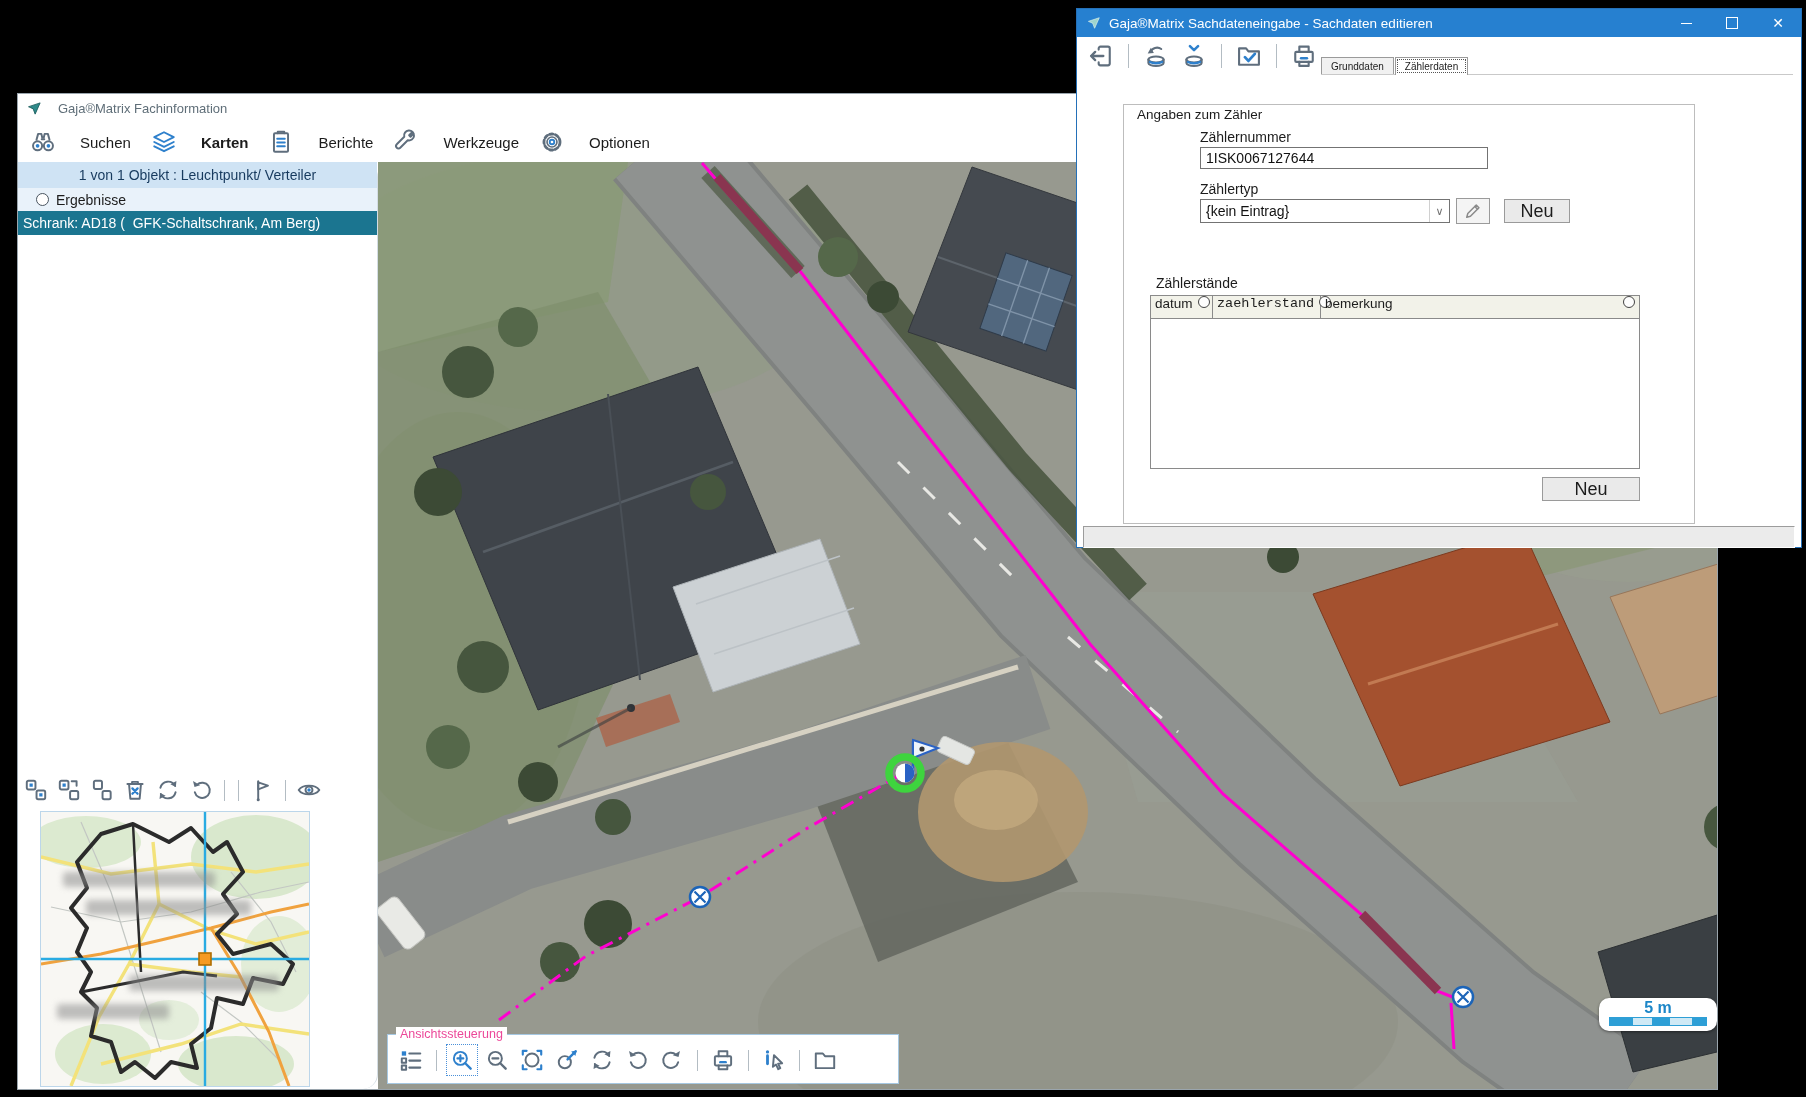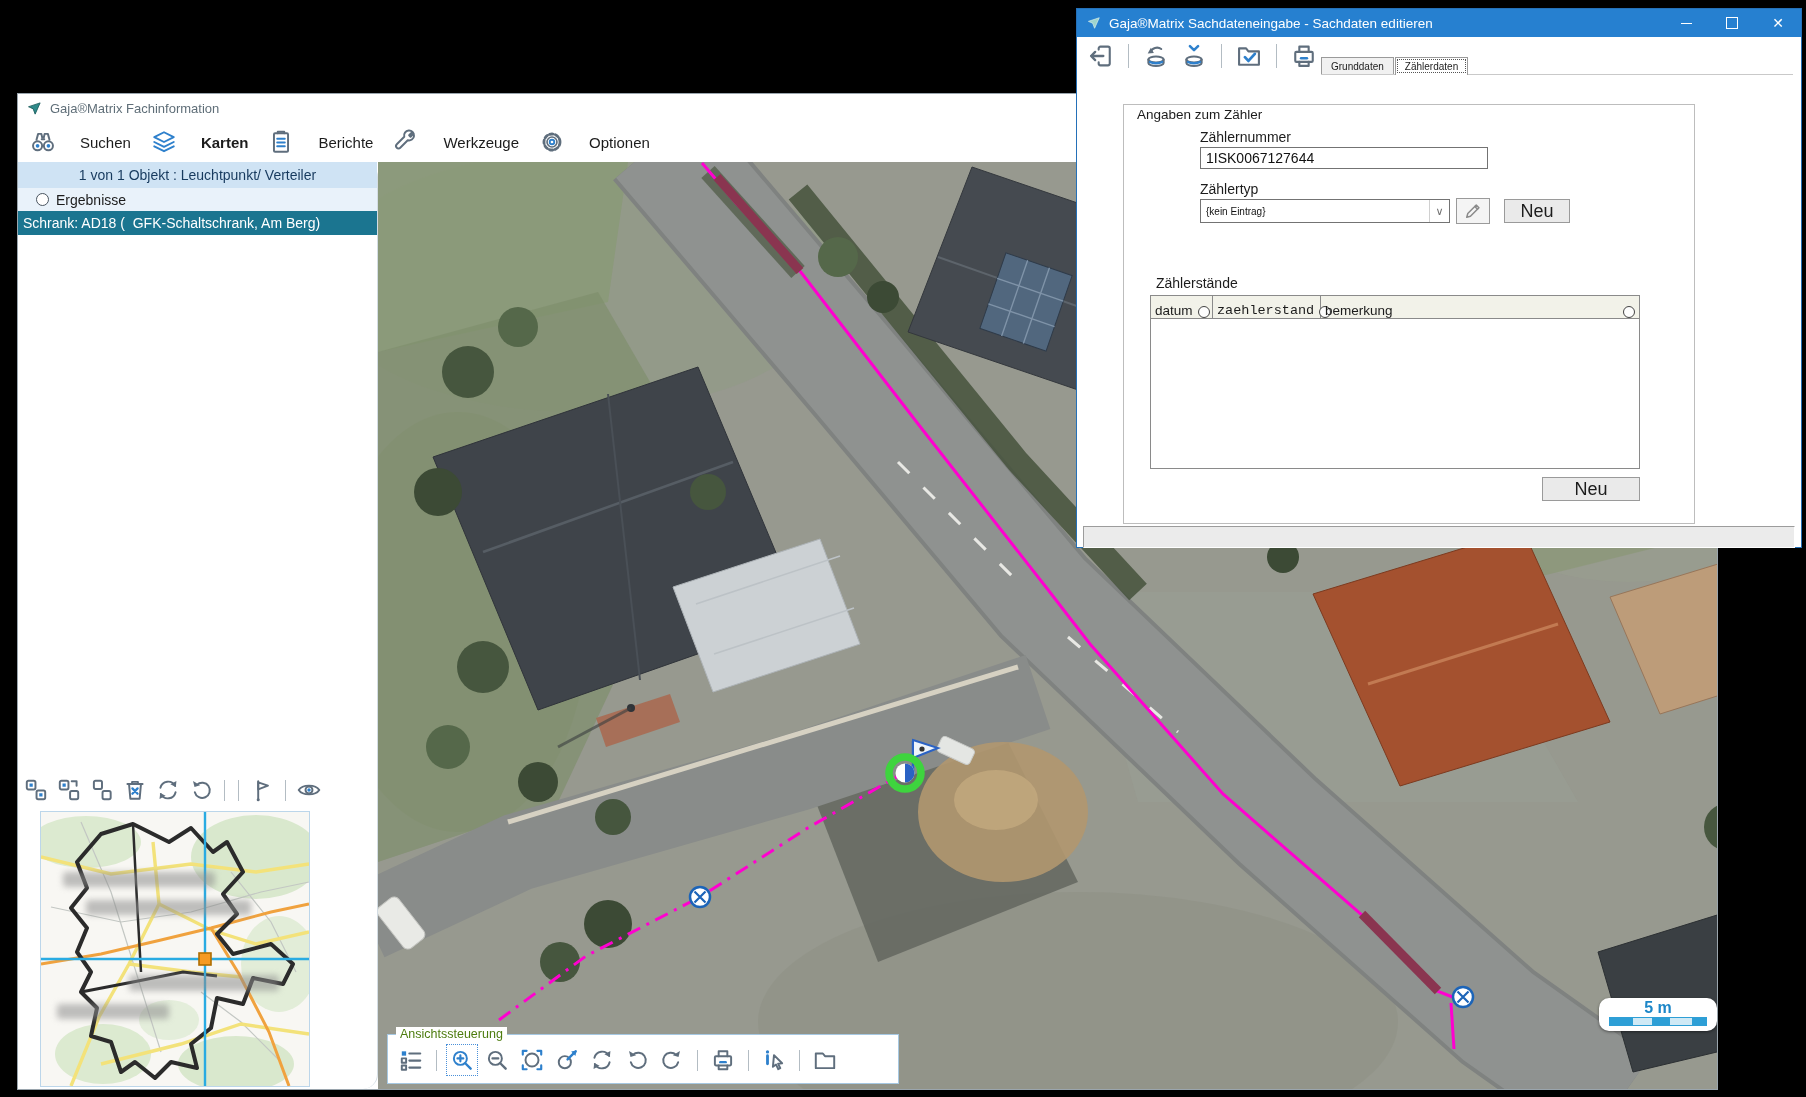--- a/index.html
+++ b/index.html
@@ -1,21 +1,21 @@
 <!DOCTYPE html>
 <html><head>
 <meta charset="utf-8">
 <style>
   html,body{margin:0;padding:0;background:#000;}
   .screen{position:relative;width:1806px;height:1097px;background:#000;overflow:hidden;
           font-family:"Liberation Sans",sans-serif;-webkit-font-smoothing:antialiased;}
   
   .main-window{position:absolute;left:17px;top:93px;width:1701px;height:997px;background:#fff;
                border:1px solid #9aa5ad;box-sizing:border-box;}
-  .mw-titlebar{height:28px;display:flex;align-items:center;padding-left:9px;gap:8px;}
+  .mw-titlebar{height:28px;display:flex;align-items:center;padding-left:9px;gap:16px;}
   .mw-title{color:#5f6e78;font-size:13px;}
   .mw-toolbar{height:40px;display:flex;align-items:center;gap:20px;padding-left:12px;}
   .tb-item{display:flex;align-items:center;gap:24px;font-size:15px;color:#1c1c1c;cursor:default;}
   .tb-item.active span{font-weight:bold;}
   .mw-body{position:absolute;top:68px;left:0;right:0;bottom:0;display:flex;}
   .left-panel{width:360px;position:relative;background:#fff;border-right:1px solid #d4dde4;box-sizing:border-box;border-radius:15px;}
   .row-header{height:26px;background:#cfe3f4;color:#173a5e;font-size:14px;display:flex;align-items:center;justify-content:center;}
   .row-ergebnisse{height:23px;background:#e9f2fa;display:flex;align-items:center;gap:7px;padding-left:18px;font-size:14px;color:#1c1c1c;}
   .radio-circle{width:11px;height:11px;border:1.4px solid #4a5560;border-radius:50%;background:#fff;flex:0 0 auto;}
   .row-selected{height:24px;background:#1b7590;color:#fff;font-size:14px;display:flex;align-items:center;padding-left:5px;white-space:pre;}
@@ -25,21 +25,21 @@
   .blur-label{position:absolute;background:#8d8d8d;opacity:.55;border-radius:3px;filter:blur(3px);}
   
   .map-area{flex:1;position:relative;background:#97998f;overflow:hidden;}
   .scalebar{position:absolute;left:1221px;top:836px;width:118px;height:33px;background:#fff;border-radius:10px;
             box-shadow:0 1px 3px rgba(0,0,0,.45);text-align:center;}
   .scalebar .lbl{color:#1c86c8;font-size:16px;font-weight:bold;line-height:19px;}
   .scalebar .bar{position:relative;margin:0 10px;height:7px;background:#2e9fd6;border:1px solid #2e9fd6;}
   .scalebar .seg{position:absolute;top:0;bottom:0;background:#cfe9f5;}
   .view-toolbar{position:absolute;left:9px;top:872px;width:512px;height:50px;background:#fff;
                 border:1px solid #a6c8e2;box-sizing:border-box;}
-  .view-toolbar .legend{position:absolute;left:8px;top:-8px;background:#fff;padding:0 4px;font-size:12.5px;color:#4d7c0f;}
+  .view-toolbar .legend{position:absolute;left:8px;top:-8px;background:#fff;padding:0 4px;font-size:12.5px;color:#ec4899;}
   .view-toolbar .icons{display:flex;align-items:center;gap:9px;padding:12px 0 0 10px;}
   .tool-active{outline:1px dotted #4a90d9;outline-offset:2px;}
   
   .ic{display:block;}
   .ic path,.ic circle,.ic rect,.ic ellipse,.ic line,.ic polyline{stroke:#5f6e7d;stroke-width:1.8;fill:none;stroke-linecap:round;stroke-linejoin:round;}
   .ic .b{stroke:#2e80cc;}
   .ic .fb{fill:#2e80cc;stroke:none;}
   .ic .fg{fill:#5f6e7d;stroke:none;}
   .btn{display:flex;align-items:center;justify-content:center;cursor:default;}
   
@@ -58,27 +58,27 @@
   .tab{font-size:10px;color:#1c1c1c;border:1px solid #9a9a9a;border-bottom:none;background:#f1f1f1;
        padding:3px 9px 3px 9px;margin-right:1px;}
   .tab.active{background:#fff;outline:1px dotted #555;outline-offset:-3px;position:relative;z-index:2;}
   .tabline{position:absolute;left:244px;right:8px;bottom:0;border-bottom:1px solid #c9c9c9;}
   .groupbox{position:absolute;left:46px;top:95px;width:570px;height:418px;border:1px solid #bdbdbd;}
   .groupbox .gtitle{position:absolute;left:8px;top:-9px;background:#fff;padding:0 5px;font-size:13.5px;color:#1c1c1c;margin-top:11px;}
   .flabel{position:absolute;font-size:14px;color:#1c1c1c;}
   .tinput{position:absolute;border:1px solid #737373;background:#fff;font-size:14px;color:#111;
           font-family:"Liberation Sans",sans-serif;padding:0 5px;box-sizing:border-box;}
   .combo{position:absolute;border:1px solid #737373;background:#fff;display:flex;align-items:center;box-sizing:border-box;}
-  .combo .ctext{flex:1;font-size:10px;color:#111;padding-left:5px;}
+  .combo .ctext{flex:1;font-size:14px;color:#111;padding-left:5px;}
   .combo .carret{width:19px;align-self:stretch;border-left:1px solid #d0d0d0;display:flex;align-items:center;justify-content:center;color:#707070;font-size:11px;}
   .sbtn{position:absolute;background:#eaeaea;border:1px solid #9a9a9a;display:flex;align-items:center;justify-content:center;
         font-size:18px;color:#1c1c1c;box-sizing:border-box;}
   .mtable{position:absolute;left:26px;top:190px;width:490px;height:174px;border:1px solid #8a8a8a;background:#fff;box-sizing:border-box;}
   .mtable .thead{display:flex;height:22px;background:#f2f2e9;border-bottom:1px solid #8a8a8a;font-size:13.5px;color:#1c1c1c;}
-  .mtable .th{display:flex;align-items:flex-end;gap:5px;padding:0 4px;border-right:1px solid #8a8a8a;box-sizing:border-box;}
+  .mtable .th{display:flex;align-items:flex-start;gap:5px;padding:0 4px;border-right:1px solid #8a8a8a;box-sizing:border-box;}
   .mtable .th:last-child{border-right:none;flex:1;}
   .sortdot{width:10px;height:10px;border:1.2px solid #444;border-radius:50%;background:#fdfdfd;flex:0 0 auto;}
   .statusbar{position:absolute;left:6px;right:6px;top:517px;height:20px;background:#ebebeb;
              border:1px solid;border-color:#9c9c9c #ffffff #ffffff #9c9c9c;}
 </style>
 </head>
 <body>
 
 <div class="screen">
 

